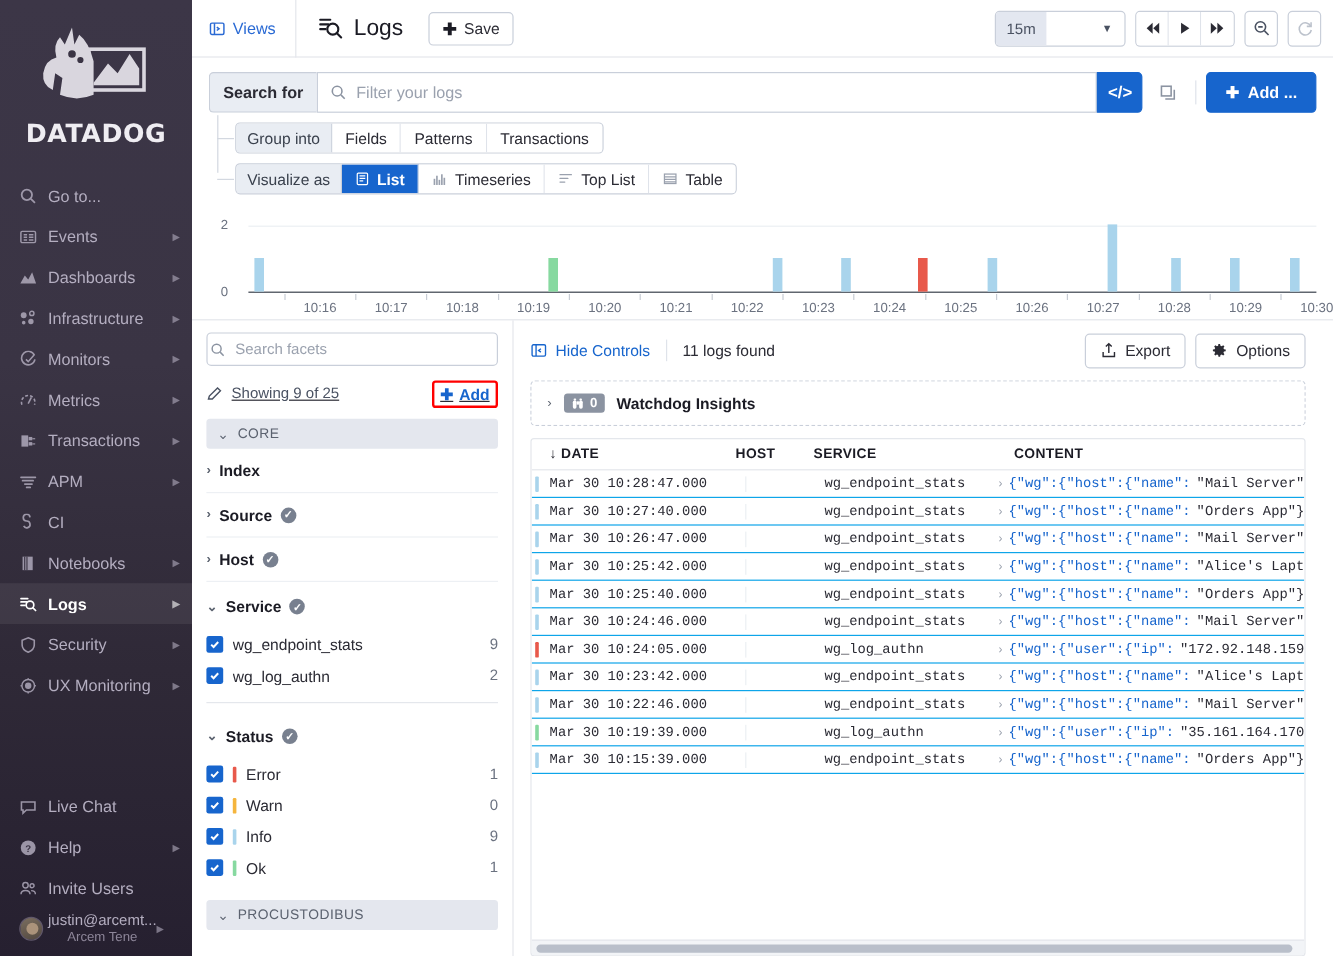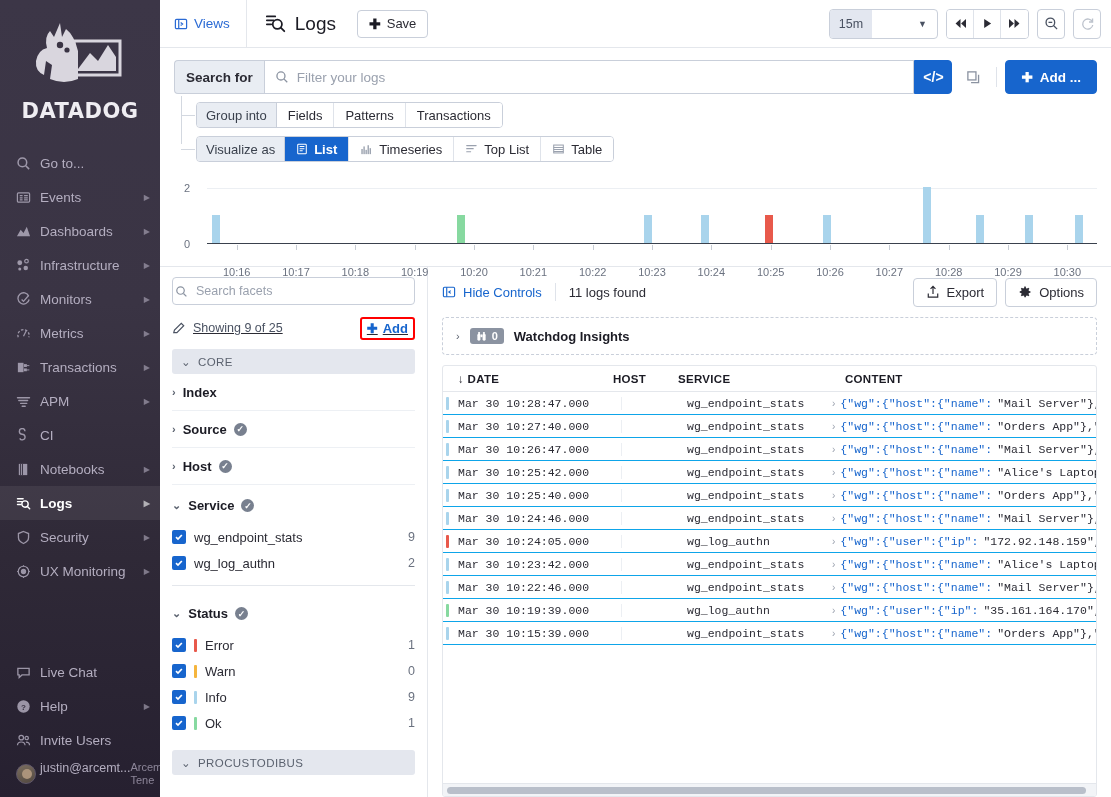--- a/index.html
+++ b/index.html
@@ -30,21 +30,21 @@
   }
   .nav-item .ic { width:24px; flex:0 0 24px; display:flex; align-items:center; justify-content:flex-start; opacity:.82; }
   .nav-item .lbl { flex:1; white-space:nowrap; overflow:hidden; }
   .nav-item .caret { font-size:8px; opacity:.6; }
   .nav-item.active { background:rgba(255,255,255,.07); color:#fff; font-weight:600; }
   .nav-item.active .ic { opacity:1; }
   .nav-bottom { position:absolute; bottom:0; left:0; right:0; padding-bottom:6px; }
   .avatar { width:20px; height:20px; border-radius:50%; background:linear-gradient(160deg,#8d7f6a,#5c5144); flex:0 0 20px;
             border:1px solid #6d6478; position:relative; overflow:hidden; }
   .avatar::after { content:""; position:absolute; left:5px; top:4px; width:10px; height:10px; border-radius:50%; background:#c9ad8c; }
-  .user-two { display:flex; flex-direction:row; line-height:1.15; }
+  .user-two { display:flex; flex-direction:column; line-height:1.15;align-items:center; }
   .user-two .u1 { font-size:12.5px; color:#b4aec0; }
   .user-two .u2 { font-size:11px; color:#8d8699; }
 
   
   .main { flex:1; height:797px; display:flex; flex-direction:column; background:#fff; min-width:0; }
 
   
   .topbar { height:48px; flex:0 0 48px; display:flex; align-items:center; border-bottom:1px solid #e4e7ec; padding:0 10px 0 0; }
   .views-btn { display:flex; align-items:center; gap:6px; height:48px; padding:0 16px 0 14px;
                border-right:1px solid #e4e7ec; color:#2a6ad4; font-size:13.5px; cursor:pointer; }
@@ -96,21 +96,21 @@
   .segbar .seg.on { background:#1765cd; color:#fff; font-weight:600; }
 
   
   .chart { height:86px; margin:10px 14px 0 14px; position:relative; }
   .chart .ylab { position:absolute; font-size:11px; color:#6b7280; left:10px; }
   .plot { position:absolute; left:33px; right:0; top:8px; bottom:22px; }
   .gridline { position:absolute; left:0; right:0; height:1px; background:#eceff3; }
   .axis { position:absolute; left:0; right:0; bottom:0; height:1px; background:#3a414d; }
   .bar { position:absolute; bottom:1px; width:8px; border-radius:0; }
   .tick { position:absolute; top:1px; width:1px; height:5px; background:#c7ccd4; }
-  .ticklab { position:absolute; top:22px; font-size:11px; color:#6b7280; transform:translateX(-50%); white-space:nowrap; }
+  .ticklab { position:absolute; top:7px; font-size:11px; color:#6b7280; transform:translateX(-50%); white-space:nowrap;margin-left:30px; }
   .xaxis-zone { position:absolute; left:33px; right:0; bottom:0; height:22px; }
 
   
   .content { flex:1; display:flex; min-height:0; border-top:1px solid #e4e7ec; }
 
   
   .facets { width:268px; flex:0 0 268px; border-right:1px solid #e4e7ec; padding:10px 12px 0 12px; overflow:hidden; }
   .facet-search { display:flex; align-items:center; gap:8px; height:28px; border:1px solid #c9cfda;
                   border-radius:4px; padding:0 2px; background:#fff; }
   .facet-search input { border:0; outline:0; flex:1; font-size:12.5px; font-family:inherit; background:transparent; }
@@ -129,21 +129,21 @@
   .val-row { display:flex; align-items:center; gap:8px; height:26px; font-size:13px; color:#2b2b34; cursor:pointer; }
   .cb { width:14px; height:14px; border-radius:2px; background:#1765cd; display:inline-flex;
         align-items:center; justify-content:center; flex:0 0 14px; }
   .cb svg { display:block; }
   .val-row .vname { flex:1; white-space:nowrap; overflow:hidden; }
   .val-row .vcount { color:#6b7280; font-size:12.5px; }
   .swatch { width:3px; height:13px; border-radius:1px; flex:0 0 3px; }
   .sep { height:1px; background:#e4e7ec; margin:9px 0; }
 
   
-  .logs { flex:1; min-width:0; padding:10px 14px 0 14px; display:flex; flex-direction:column; }
+  .logs { flex:1; min-width:0; padding:10px 23px 0 14px; display:flex; flex-direction:column; }
   .logs-top { display:flex; align-items:center; height:30px; }
   .hide-ctrls { display:flex; align-items:center; gap:7px; color:#1765cd; font-size:13px; cursor:pointer; }
   .lt-div { width:1px; height:18px; background:#dfe3ea; margin:0 13px; }
   .logs-found { font-size:13px; color:#2b2b34; }
   .logs-actions { margin-left:auto; display:flex; gap:8px; }
   .obtn { display:flex; align-items:center; gap:7px; height:29px; padding:0 12px; border:1px solid #c9cfda;
           border-radius:4px; background:#fff; font-size:13px; cursor:pointer; }
   .watchdog { margin-top:10px; height:38px; border:1px dashed #c9cfda; border-radius:4px;
               display:flex; align-items:center; gap:10px; padding:0 13px; cursor:pointer; }
   .wd-chev { color:#5b626f; font-size:11px; }

